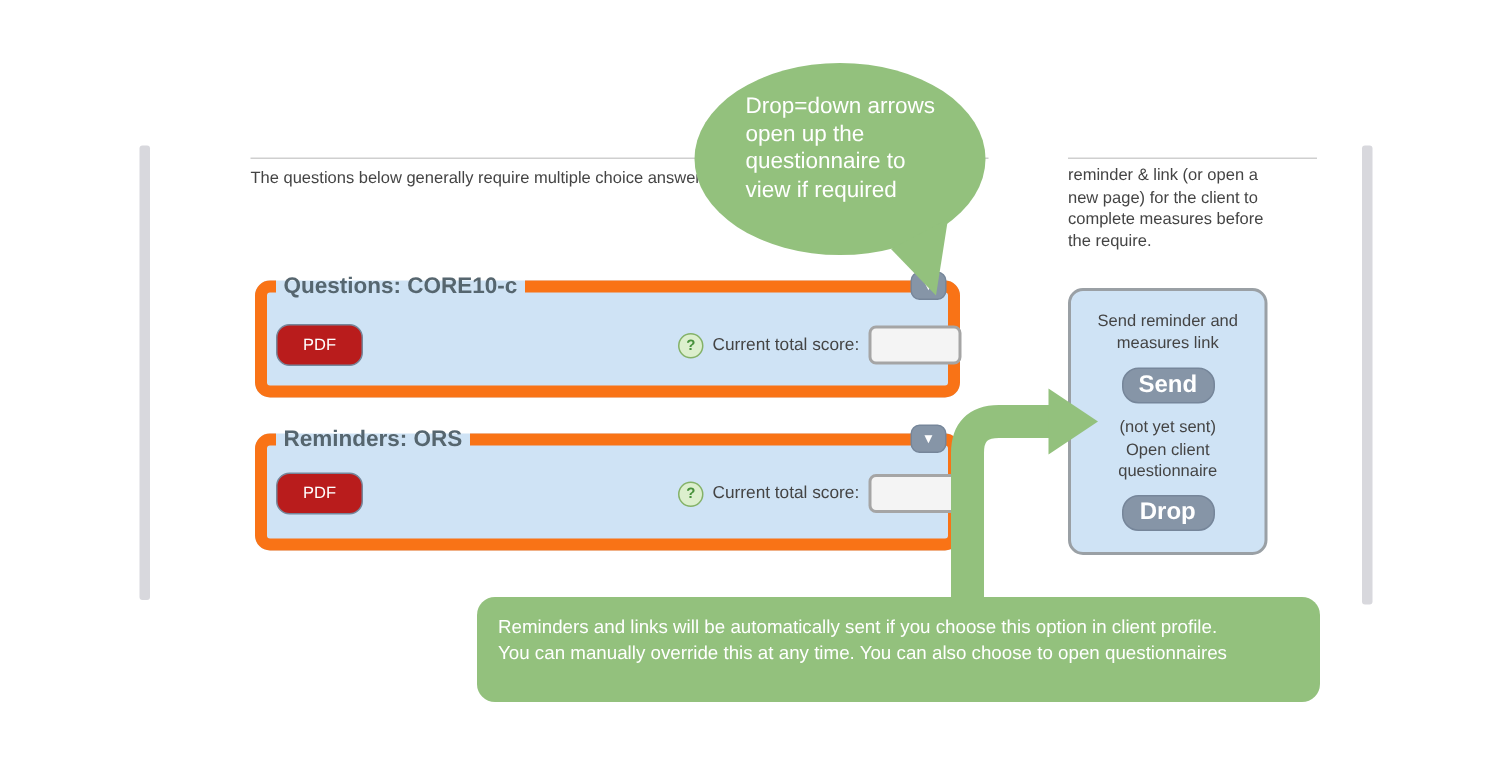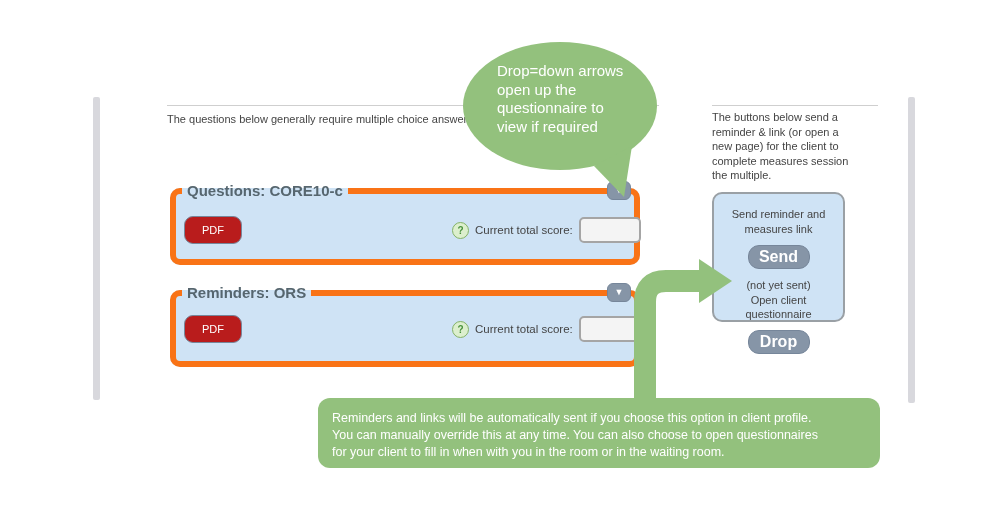--- a/index.html
+++ b/index.html
@@ -15,21 +15,21 @@
   
   .hr { position:absolute; height:1px; background:#cfcfcf; }
   .hr-left  { left:167px; top:105px; width:492px; }
   .hr-right { left:712px; top:105px; width:166px; }
 
   .intro { position:absolute; left:167px; top:113px; width:420px;
            font-size:11px; color:#444; }
 
   
   fieldset.qbox { position:absolute; left:170px; width:470px; height:83px;
-                  min-width:0; background:#cfe3f5; border:6px solid #f97316;
+                  min-width:0; background:#cfe3f5; border:8px solid #f97316;
                   border-radius:10px; }
   .qbox1 { top:182px; }
   .qbox2 { top:284px; }
   fieldset.qbox legend { margin-left:6px; padding:0 5px; font-size:15px;
                          font-weight:bold; color:#56666f; }
 
   button { font-family:"Liberation Sans", sans-serif; cursor:pointer; }
   .pdf { position:absolute; width:58px; height:28px; background:#b91c1c;
          border:1px solid #76869a; border-radius:9px; color:#fff;
          font-size:11px; font-weight:normal; }
@@ -50,21 +50,21 @@
   .dd { position:absolute; width:24px; height:19px; background:#8695a7;
         border:1px solid #76869a; border-radius:6px; color:#fff;
         display:flex; align-items:center; justify-content:center; padding:0; }
   .dd1 { left:607px; top:181px; }
   .dd2 { left:607px; top:283px; }
   .dd-tri { font-size:9px; line-height:1; color:#fff; }
 
   
   .rp-intro { position:absolute; left:712px; top:110px; width:176px;
               font-size:11px; line-height:14.6px; color:#444; }
-  .panel { position:absolute; left:712px; top:192px; width:133px; height:130px;
+  .panel { position:absolute; left:712px; top:192px; width:133px; height:178px;
            background:#cfe3f5; border:2px solid #9aa0a5; border-radius:10px;
            padding-top:13px; text-align:center; }
   .panel-label { width:112px; margin:0 auto; font-size:11px; line-height:14.5px;
                  color:#444; }
   .status { margin-top:9px;text-align:center; }
   .gbtn { display:block; width:62px; height:24px; margin:9px auto 0 auto;
           background:#8695a7; border:1px solid #76869a; border-radius:11px;
           color:#fff; font-size:16px; font-weight:bold; }
   .gbtn-open { margin-top:8px; }
 
@@ -111,39 +111,37 @@
   <div class="score score2">
     <span class="help">?</span>
     <span class="score-label">Current total score:</span>
     <input class="score-input" value="" style="">
   </div>
   <button class="dd dd2">
       <span class="dd-tri">▼</span>
     </button>
 
   <div class="rp-intro">
-    <div>The buttons below send a</div>
     <div>reminder &amp; link (or open a</div>
     <div>new page) for the client to</div>
-    <div>complete measures session</div>
-    <div>the multiple.</div>
+    <div>complete measures before</div>
+    <div>the require.</div>
   </div>
 
   <div class="panel">
     <div class="panel-label">Send reminder and measures link</div>
     <button class="gbtn">Send</button>
     <div class="panel-label status">(not yet sent)</div>
     <div class="panel-label">Open client questionnaire</div>
     <button class="gbtn gbtn-open">Drop</button>
   </div>
 
   <div class="note">
     <div>Reminders and links will be automatically sent if you choose this option in client profile.</div>
     <div>You can manually override this at any time. You can also choose to open questionnaires</div>
-    <div>for your client to fill in when with you in the room or in the waiting room.</div>
   </div>
 
   <svg class="overlay" width="1000" height="516" viewBox="0 0 1000 516">
     <ellipse cx="560" cy="106" rx="97" ry="64" fill="#93c17d"></ellipse>
     <polygon points="632,146 594,166 624,197" fill="#93c17d"></polygon>
     <path d="M645,404 L645,302 Q645,281 666,281 L700,281" stroke="#93c17d" stroke-width="22" fill="none"></path>
     <polygon points="699,259 732,281 699,303" fill="#93c17d"></polygon>
   </svg>
 
   <div class="bubble-text">

